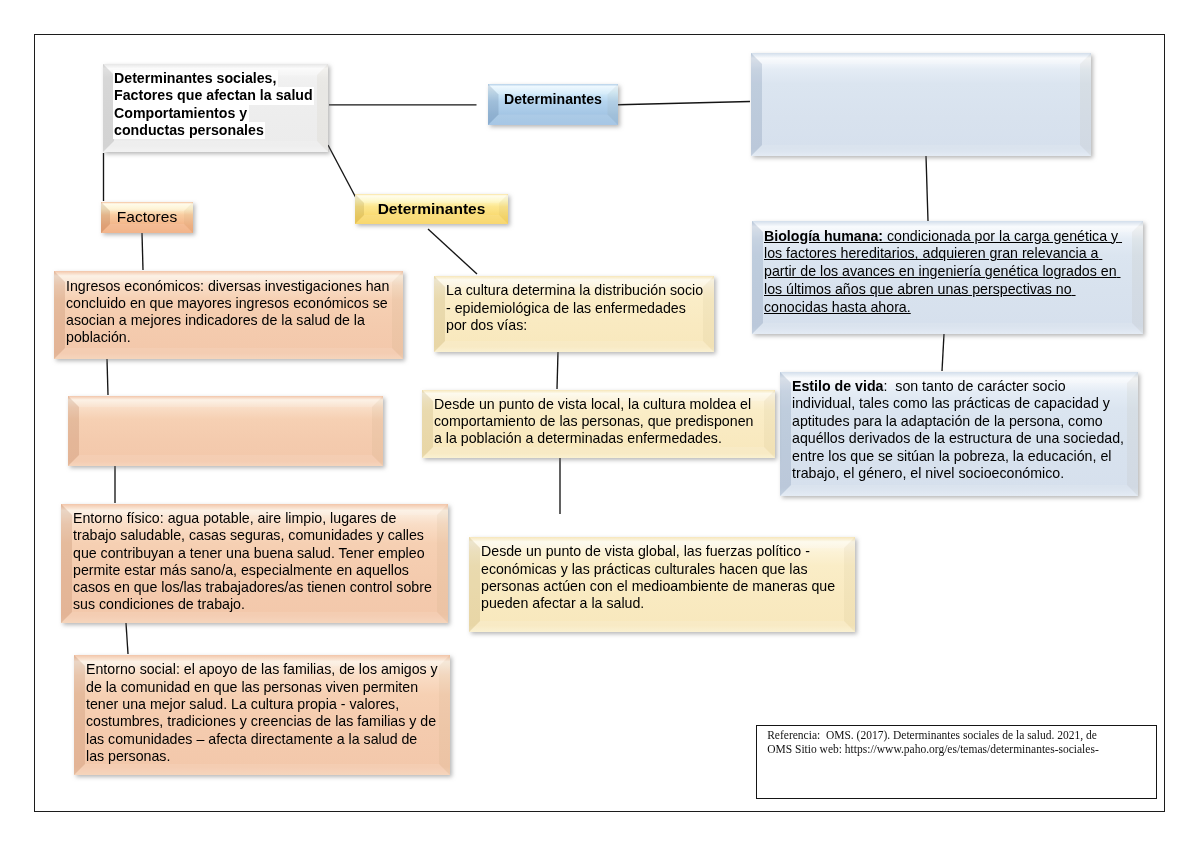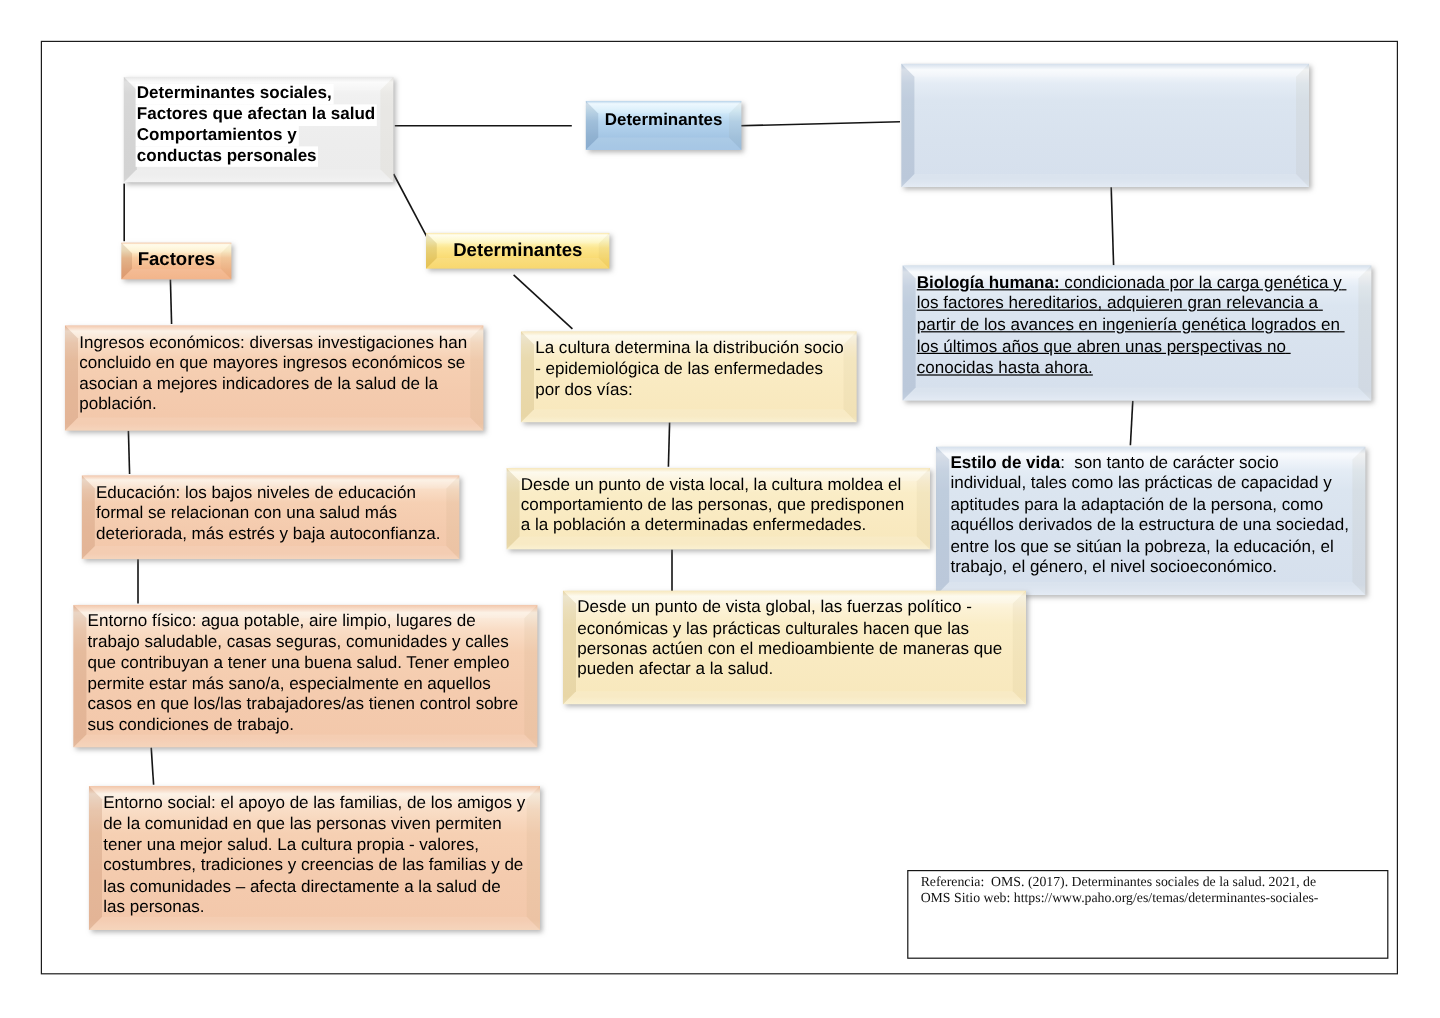--- a/index.html
+++ b/index.html
@@ -95,21 +95,21 @@
             <stop offset="0.75" stop-color="#F3B488"></stop>
             <stop offset="1" stop-color="#F1AC7E"></stop>
           </linearGradient>
         </defs>
         <rect x="0" y="0" width="92" height="31" fill="url(#g_factores)"></rect>
         <polygon points="0,0 92,0 83,9 9,9" fill="rgba(255,255,255,0.14)"></polygon>
         <polygon points="92,0 92,31 83,22 83,9" fill="rgba(140,115,60,0.06)"></polygon>
         <polygon points="0,31 92,31 83,22 9,22" fill="rgba(255,255,255,0.10)"></polygon>
         <polygon points="0,0 9,9 9,22 0,31" fill="rgba(120,65,30,0.16)"></polygon>
       </svg>
-      <div class="txt" style="left:8px;top:5.9px;width:76px;font-size:15.50px;line-height:18.60px;font-weight:bold;text-align:center;"><span class="lnw"><span class="ln">Factores</span></span></div>
+      <div class="txt" style="left:8px;top:5.9px;width:76px;font-size:15.50px;line-height:18.60px;font-weight:normal;text-align:center;"><span class="lnw"><span class="ln">Factores</span></span></div>
     </div>
   <div class="node n-yellow-strong" style="left:355px;top:194px;width:153px;height:30px">
       <svg class="bev" width="153" height="30" viewBox="0 0 153 30">
         <defs>
           <linearGradient id="g_comportamiento" x1="0" y1="0" x2="0" y2="1">
             <stop offset="0" stop-color="#FAE08F"></stop>
             <stop offset="0.06" stop-color="#FFFDEC"></stop>
             <stop offset="0.22" stop-color="#FEF8C4"></stop>
             <stop offset="0.42" stop-color="#FCE68E"></stop>
             <stop offset="0.75" stop-color="#F9D96E"></stop>
@@ -219,21 +219,20 @@
             <stop offset="0.93" stop-color="#F3C8AB"></stop>
             <stop offset="1" stop-color="#F5D1B6"></stop>
           </linearGradient>
         </defs>
         <rect x="0" y="0" width="315" height="70" fill="url(#g_educacion)"></rect>
         <polygon points="0,0 315,0 304,11 11,11" fill="rgba(255,255,255,0.13)"></polygon>
         <polygon points="315,0 315,70 304,59 304,11" fill="rgba(140,115,60,0.06)"></polygon>
         <polygon points="0,70 315,70 304,59 11,59" fill="rgba(255,255,255,0.09)"></polygon>
         <polygon points="0,0 11,11 11,59 0,70" fill="rgba(150,85,45,0.17)"></polygon>
       </svg>
-      <div class="txt" style="left:12px;top:6.85px;width:291px;font-size:14.20px;line-height:17.25px;"><span>Educación: los bajos niveles de educación formal se relacionan con una salud más deteriorada, más estrés y baja autoconfianza.</span></div>
     </div>
   <div class="node n-orange" style="left:61px;top:504px;width:387px;height:119px">
       <svg class="bev" width="387" height="119" viewBox="0 0 387 119">
         <defs>
           <linearGradient id="g_entorno-fisico" x1="0" y1="0" x2="0" y2="1">
             <stop offset="0" stop-color="#F1BE9E"></stop>
             <stop offset="0.055" stop-color="#FCF0E3"></stop>
             <stop offset="0.17" stop-color="#F9DDC6"></stop>
             <stop offset="0.33" stop-color="#F6D0B3"></stop>
             <stop offset="0.62" stop-color="#F4CBAE"></stop>
@@ -305,21 +304,21 @@
           </linearGradient>
         </defs>
         <rect x="0" y="0" width="280" height="76" fill="url(#g_cultura-distribucion)"></rect>
         <polygon points="0,0 280,0 269,11 11,11" fill="rgba(255,255,255,0.16)"></polygon>
         <polygon points="280,0 280,76 269,65 269,11" fill="rgba(140,115,60,0.06)"></polygon>
         <polygon points="0,76 280,76 269,65 11,65" fill="rgba(255,255,255,0.12)"></polygon>
         <polygon points="0,0 11,11 11,65 0,76" fill="rgba(140,115,40,0.15)"></polygon>
       </svg>
       <div class="txt" style="left:12px;top:6.43px;width:262px;font-size:14.20px;line-height:17.10px;"><span>La cultura determina la distribución socio - epidemiológica de las enfermedades por dos vías:</span></div>
     </div>
-  <div class="node n-yellow" style="left:469px;top:492px;width:386px;height:109px">
+  <div class="node n-yellow" style="left:469px;top:537px;width:386px;height:109px">
       <svg class="bev" width="386" height="95" viewBox="0 0 386 95">
         <defs>
           <linearGradient id="g_vista-global" x1="0" y1="0" x2="0" y2="1">
             <stop offset="0" stop-color="#F5E2AE"></stop>
             <stop offset="0.05" stop-color="#FDF9EB"></stop>
             <stop offset="0.16" stop-color="#FCF2D6"></stop>
             <stop offset="0.30" stop-color="#FAEDC7"></stop>
             <stop offset="0.62" stop-color="#F9EAC1"></stop>
             <stop offset="0.93" stop-color="#F8E8BD"></stop>
             <stop offset="1" stop-color="#FAEFCC"></stop>

